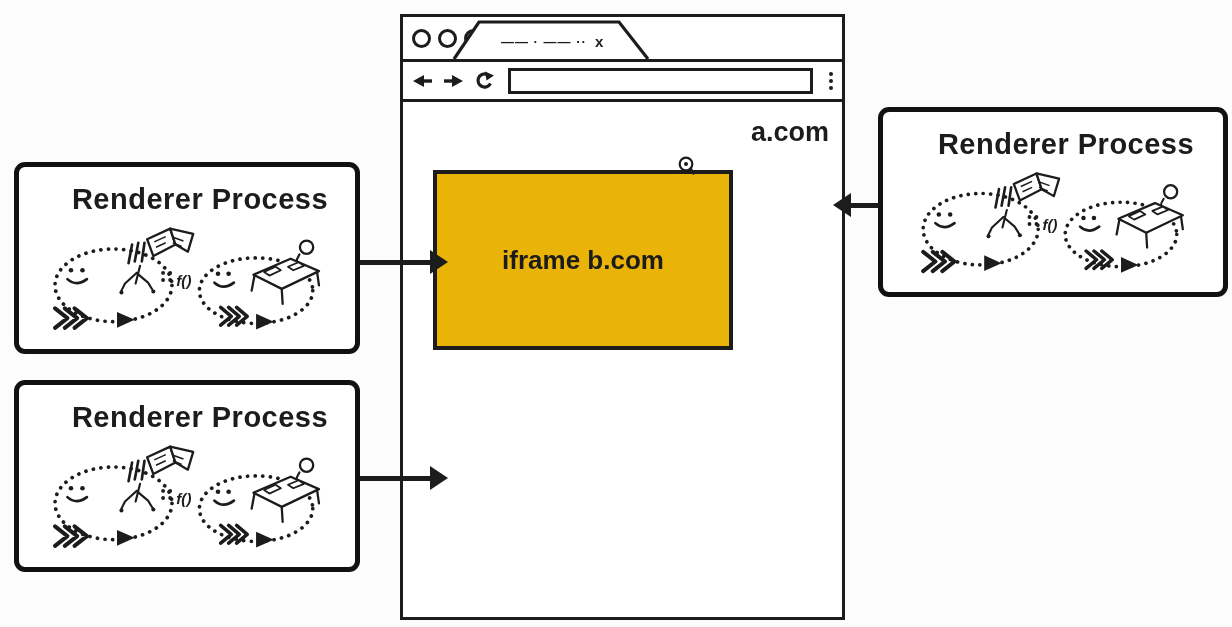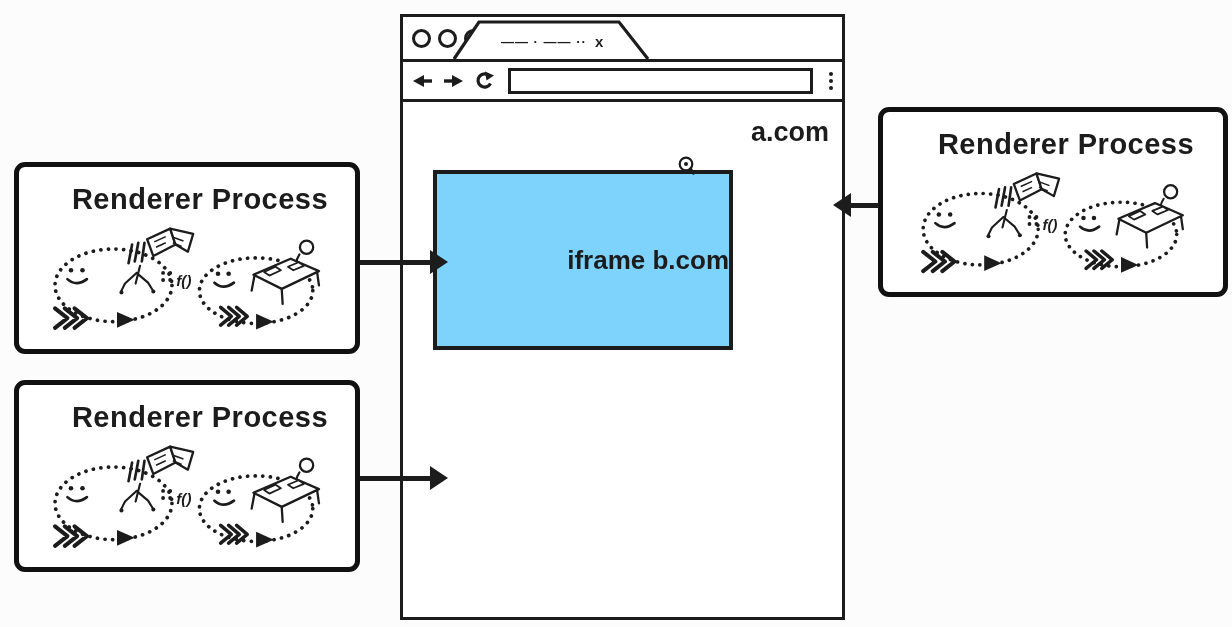--- a/index.html
+++ b/index.html
@@ -20,21 +20,21 @@
 
   .navbar { height:37px; border-bottom:3px solid #1c1c1c; display:flex; align-items:center;
             padding:0 9px; gap:10px; }
   .addr { flex:1; height:20px; border:3px solid #1c1c1c; background:#fff; margin:0 4px; }
   .menu-dots { display:flex; flex-direction:column; gap:3px; margin-left:2px; }
   .menu-dots i { width:4px; height:4px; border-radius:50%; background:#1c1c1c; }
 
   .content { position:relative; height:515px;padding-left:14px; }
   .page-label { position:absolute; top:15px; right:13px; font-size:27px; font-weight:bold; }
   .iframe-box { position:absolute; left:30px; width:292px; height:172px; border:4px solid #1c1c1c;
-                background:#7dd3fc; display:flex; align-items:center; justify-content:flex-end; }
+                background:#eab308; display:flex; align-items:center; justify-content:center; }
   .iframe-box.b { top:68px; }
   .iframe-box.c { top:286px; }
   .iframe-label { font-size:26px; font-weight:bold; }
   .cursor-ico { position:absolute; left:274px; top:53px; }
 
   
   .renderer { position:absolute; background:#fff; border:5px solid #111;
               border-radius:11px; text-align:center; }
   .renderer.a { left:14px;  top:162px; width:336px; height:182px; }
   .renderer.b { left:14px;  top:380px; width:336px; height:182px; }

